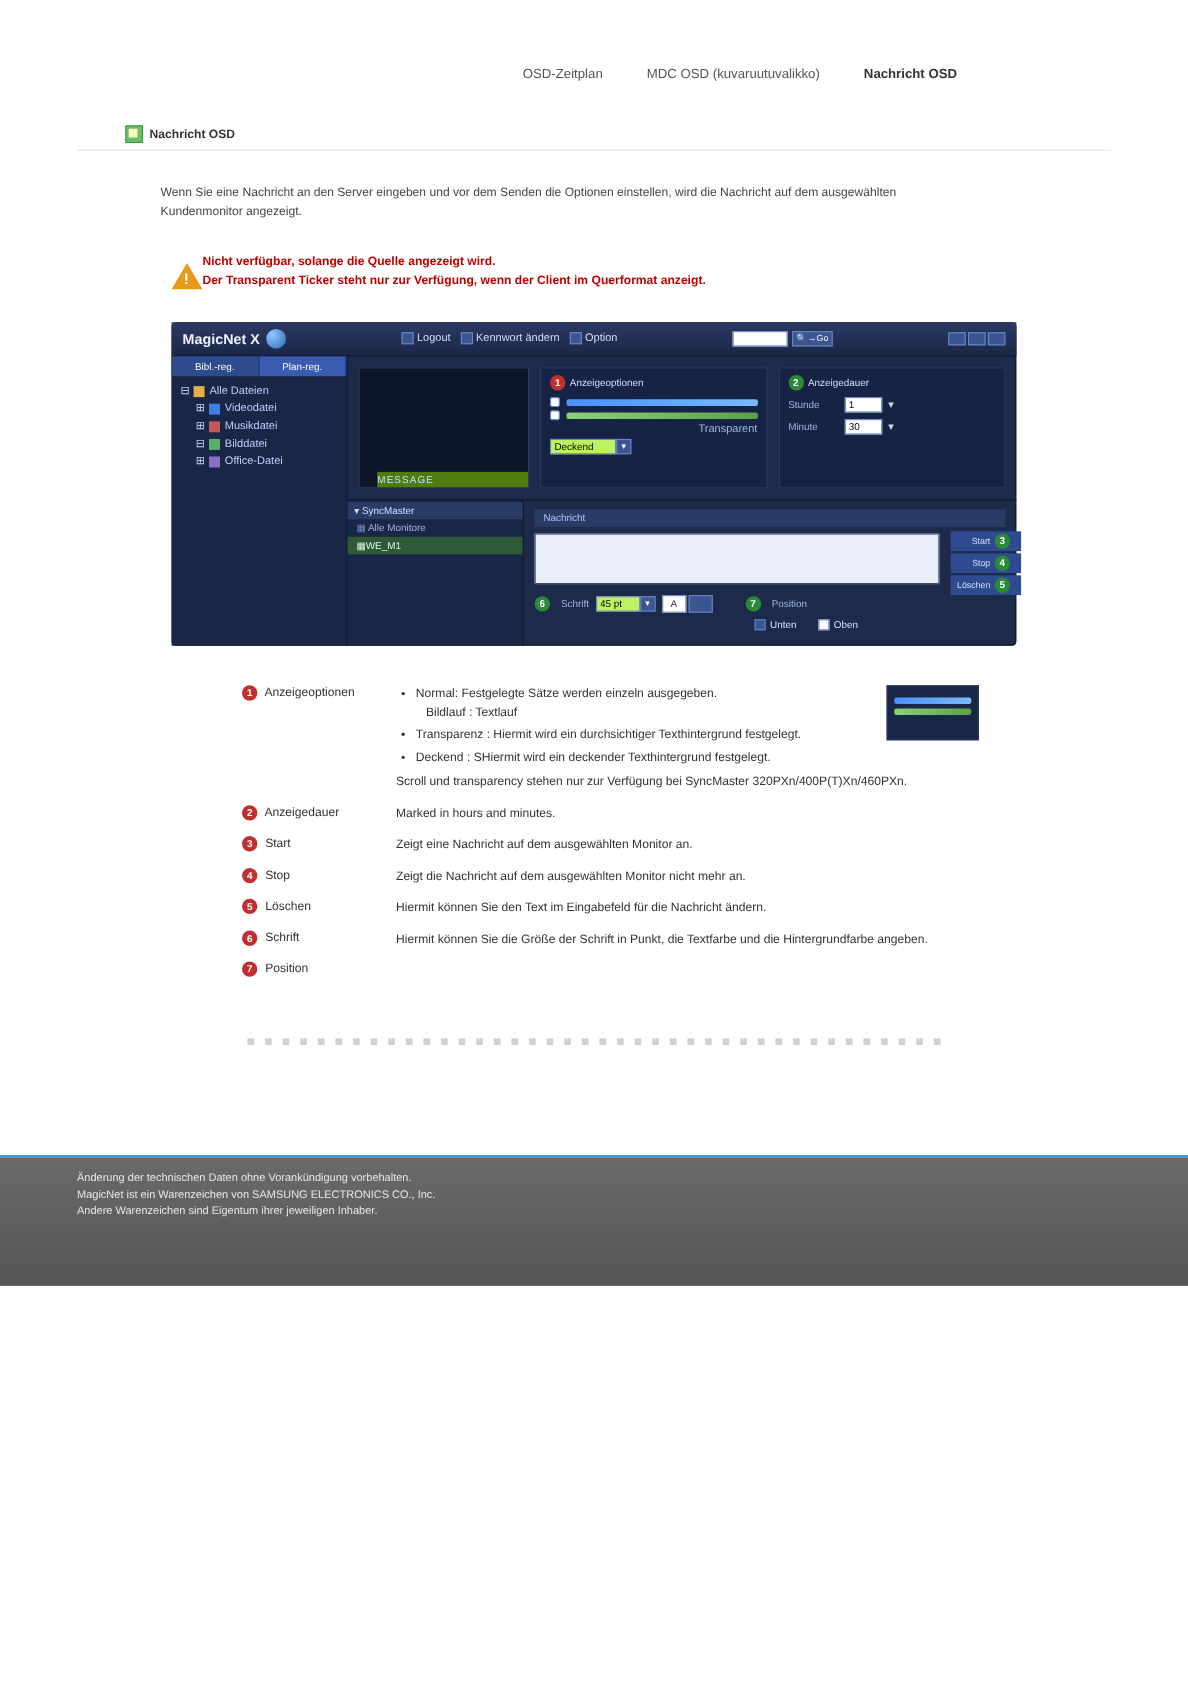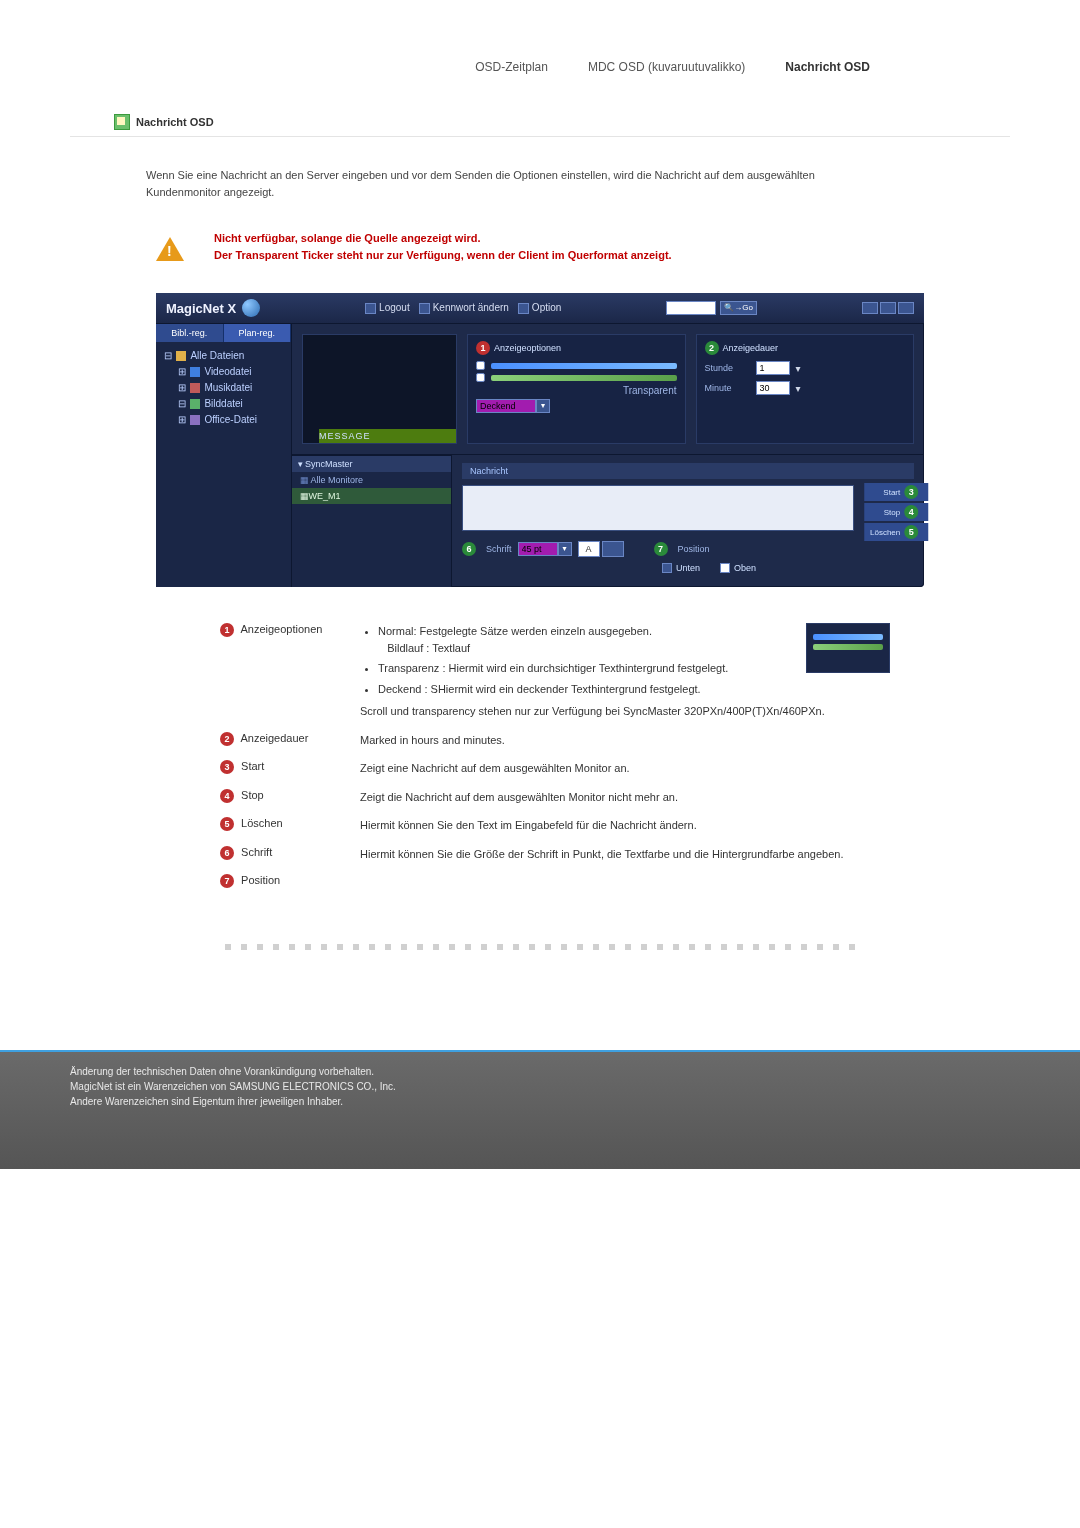--- a/index.html
+++ b/index.html
@@ -5,39 +5,39 @@
   html,body{margin:0;padding:0;font-family:Verdana,Arial,sans-serif;font-size:11px;color:#333;background:#fff}
   body{width:1080px}
   .page{padding:40px 70px 60px 70px}
   .topnav{display:flex;gap:40px;justify-content:flex-end;padding:20px 140px 20px 0;font-size:12px}
   .topnav a{color:#555;text-decoration:none}
   .topnav a.active{font-weight:bold;color:#333}
   .section-title{display:flex;align-items:center;gap:6px;padding:20px 0 6px 44px;font-weight:bold;color:#333;border-bottom:1px solid #e4e4e4;margin-bottom:30px}
   .icon-box{width:14px;height:14px;background:#6bbf6b;border:1px solid #3c9a3c;position:relative}
   .icon-box::before{content:"";position:absolute;left:2px;top:2px;width:8px;height:8px;background:#fff7c0}
   .intro{padding:0 120px 0 76px;line-height:1.5;color:#444}
-  .warnrow{display:flex;align-items:center;gap:30px;padding:30px 120px 20px 86px}
+  .warnrow{display:flex;align-items:flex-end;padding:30px 120px 20px 86px}
   .warn-tri{width:0;height:0;border-left:14px solid transparent;border-right:14px solid transparent;border-bottom:24px solid #e79a1a;position:relative;margin-top:4px}
   .warn-tri::after{content:"!";position:absolute;left:-3px;top:6px;color:#fff;font-weight:bold;font-size:14px}
   .warn-text{color:#c00000;font-weight:bold;line-height:1.5}
   
   .app{margin:10px 86px 30px 86px;background:#1e2a4a;border-radius:4px;color:#cfd6e6;font-size:10px;box-shadow:0 0 0 1px #0d1730 inset}
   .app *{box-sizing:border-box}
   .titlebar{display:flex;align-items:center;justify-content:space-between;padding:6px 10px;background:linear-gradient(#2a3a64,#1b2748);border-bottom:1px solid #0d1730}
   .brand{color:#eef2ff;font-weight:bold;font-size:13px;display:flex;align-items:center;gap:6px}
   .brand .globe{width:18px;height:18px;border-radius:50%;background:radial-gradient(circle at 30% 30%,#8fc8ff,#2b6ab0)}
   .barlinks{display:flex;gap:9px;align-items:center}
   .barlinks span{color:#d6def2;cursor:pointer}
   .smallico{width:11px;height:11px;background:#3b5590;display:inline-block;margin-right:3px;vertical-align:middle;border:1px solid #6a86c4}
   .search{display:flex;align-items:center;gap:4px}
   .search input{width:50px;height:14px;border:1px solid #6a86c4;background:#fff;font-size:9px;padding:0 2px}
   .winbtns{display:flex;gap:2px}
   .winbtn{width:16px;height:12px;background:#3b5590;border:1px solid #6a86c4}
   .body{display:flex}
-  .side{width:136px;border-right:1px solid #0d1730;background:#1a2646}
+  .side{width:160px;border-right:1px solid #0d1730;background:#1a2646}
   .tabs{display:flex}
   .tab{flex:1;text-align:center;padding:4px 0;background:#2f4b8f;color:#fff;font-size:9px;border-right:1px solid #15306a}
   .tab.alt{background:#3a5bb0}
   .tree{padding:6px 8px;line-height:1.6;color:#bcd0ff}
   .tree .node{display:flex;align-items:center;gap:4px}
   .tree .ico{width:10px;height:10px;display:inline-block}
   .ico.folder{background:#e0b04a}
   .ico.video{background:#3f7fe0}
   .ico.music{background:#c05a5a}
   .ico.image{background:#5ab06a}
@@ -50,21 +50,21 @@
   .optbox,.durbox{flex:1;background:#172344;border:1px solid #2a3b66;padding:6px 8px;position:relative}
   .numcirc{width:14px;height:14px;border-radius:50%;color:#fff;font-size:9px;font-weight:bold;display:inline-flex;align-items:center;justify-content:center;margin-right:4px}
   .c1{background:#c03030}.c2{background:#2a8a3a}.c3{background:#2a8a3a}.c4{background:#2a8a3a}.c5{background:#2a8a3a}.c6{background:#2a8a3a}.c7{background:#2a8a3a}
   .boxtitle{color:#d0e0ff;font-size:9px;margin-bottom:6px}
   .optrow{display:flex;align-items:center;gap:6px;margin:3px 0}
   .radio{width:9px;height:9px;border:1px solid #6a86c4;background:#fff;border-radius:2px}
   .bar{height:6px;flex:1;border-radius:2px}
   .bar.b1{background:linear-gradient(90deg,#4a90ff,#7abaff)}
   .bar.b2{background:linear-gradient(90deg,#8bd07a,#5aa04a)}
   .sel{display:flex;align-items:center}
-  .sel input{width:60px;height:14px;border:1px solid #6a86c4;background:#a21caf;font-size:9px;padding:0 3px}
+  .sel input{width:60px;height:14px;border:1px solid #6a86c4;background:#bef264;font-size:9px;padding:0 3px}
   .sel .dd{width:14px;height:14px;background:#3b5590;border:1px solid #6a86c4;color:#fff;font-size:8px;text-align:center;line-height:12px}
   .durrow{display:flex;align-items:center;gap:6px;margin:6px 0}
   .durrow label{width:45px;color:#9fb6e6;font-size:9px}
   .durrow input{width:34px;height:14px;border:1px solid #6a86c4;background:#fff;font-size:9px;text-align:left;padding:0 3px}
   
   .side2{width:160px;background:#1a2646;border-right:1px solid #0d1730;border-top:1px solid #0d1730;padding-bottom:40px}
   .side2 .hdr{background:#2a3b66;color:#cfe0ff;padding:3px 6px;font-size:9px}
   .side2 .item{padding:3px 8px;color:#9fb6e6;font-size:9px}
   .side2 .item.sel{background:#2f5a3a;color:#dff5df}
   .row2{display:flex;border-top:1px solid #0d1730}

